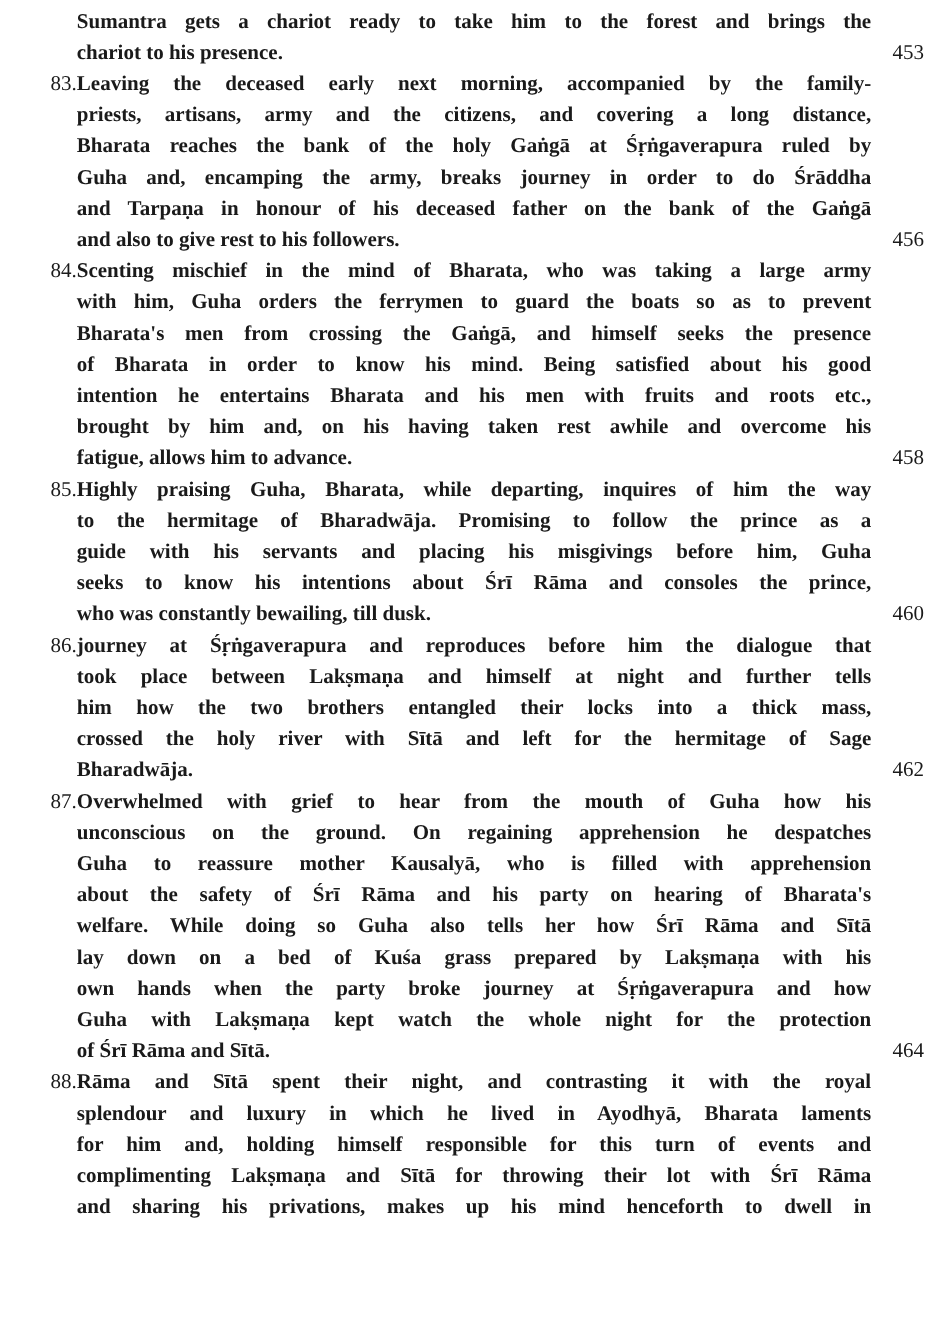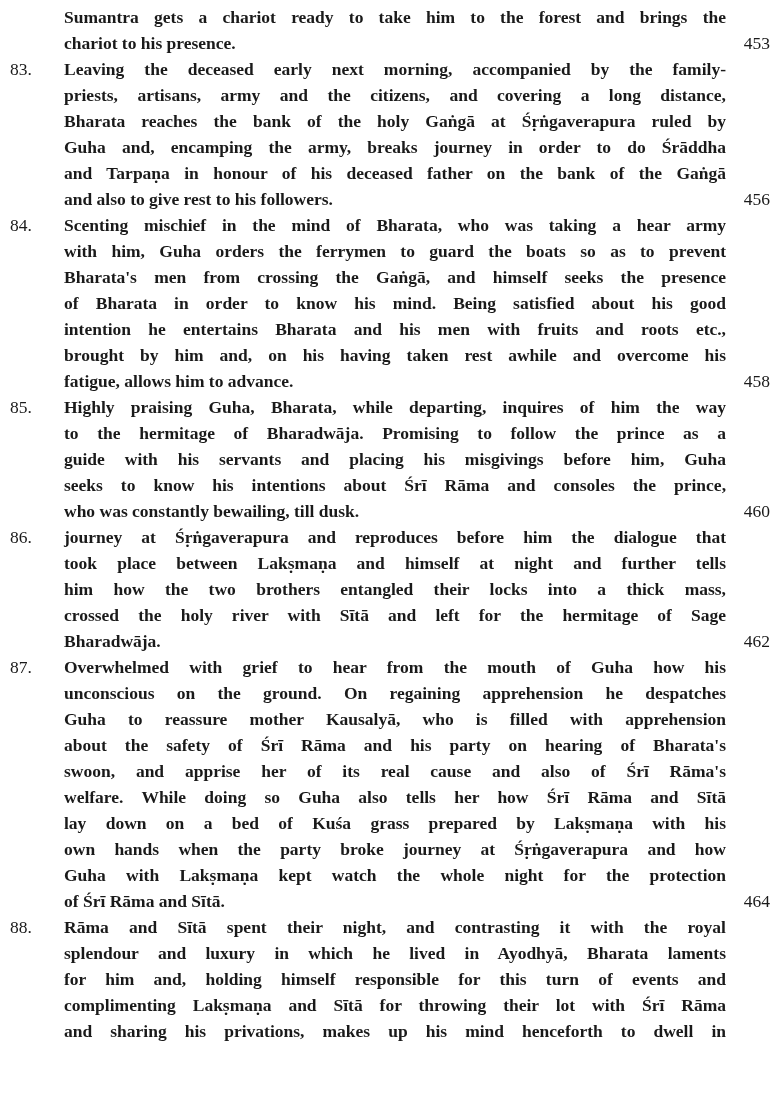--- a/index.html
+++ b/index.html
@@ -1,20 +1,20 @@
 <!DOCTYPE html>
 <html><head>
 <meta charset="utf-8">
 <style>
   html, body { margin:0; padding:0; background:#ffffff; }
   body { width:780px; height:1108px; overflow:hidden; position:relative;
          font-family:"Liberation Serif", serif; color:#1a1a1a; }
   .page { position:absolute; left:0; top:4px; width:780px; }
   .entry { position:relative; display:flex; }
-  .num { width:54px; padding-left:10px; flex:none; font-size:17.5px; line-height:26px; }
+  .num { width:54px; padding-left:10px; flex:none; font-size:17.5px; line-height:26px;text-align:right; }
   .body { width:662px; flex:none; font-size:17.5px; line-height:26px; text-align:justify;font-weight:bold; }
   .body span.ln { display:block; text-align:justify; text-align-last:justify; white-space:nowrap; }
   .body span.ln.last { text-align-last:left; }
   .pg { position:absolute; right:10px; bottom:0; font-size:17.5px; line-height:26px; }
 </style>
 </head>
 <body>
 
 <div class="page">
 
@@ -36,21 +36,21 @@
       <span class="ln">Guha and, encamping the army, breaks journey in order to do Śrāddha</span>
       <span class="ln">and Tarpaṇa in honour of his deceased father on the bank of the Gaṅgā</span>
       <span class="ln last">and also to give rest to his followers.</span>
     </div>
     <div class="pg">456</div>
   </div>
 
   <div class="entry">
     <div class="num">84.</div>
     <div class="body">
-      <span class="ln">Scenting mischief in the mind of Bharata, who was taking a hear army</span>
+      <span class="ln">Scenting mischief in the mind of Bharata, who was taking a large army</span>
       <span class="ln">with him, Guha orders the ferrymen to guard the boats so as to prevent</span>
       <span class="ln">Bharata's men from crossing the Gaṅgā, and himself seeks the presence</span>
       <span class="ln">of Bharata in order to know his mind. Being satisfied about his good</span>
       <span class="ln">intention he entertains Bharata and his men with fruits and roots etc.,</span>
       <span class="ln">brought by him and, on his having taken rest awhile and overcome his</span>
       <span class="ln last">fatigue, allows him to advance.</span>
     </div>
     <div class="pg">458</div>
   </div>
 
@@ -78,21 +78,20 @@
     <div class="pg">462</div>
   </div>
 
   <div class="entry">
     <div class="num">87.</div>
     <div class="body">
       <span class="ln">Overwhelmed with grief to hear from the mouth of Guha how his</span>
       <span class="ln">unconscious on the ground. On regaining apprehension he despatches</span>
       <span class="ln">Guha to reassure mother Kausalyā, who is filled with apprehension</span>
       <span class="ln">about the safety of Śrī Rāma and his party on hearing of Bharata's</span>
-      <span class="ln">swoon, and apprise her of its real cause and also of Śrī Rāma's</span>
       <span class="ln">welfare. While doing so Guha also tells her how Śrī Rāma and Sītā</span>
       <span class="ln">lay down on a bed of Kuśa grass prepared by Lakṣmaṇa with his</span>
       <span class="ln">own hands when the party broke journey at Śṛṅgaverapura and how</span>
       <span class="ln">Guha with Lakṣmaṇa kept watch the whole night for the protection</span>
       <span class="ln last">of Śrī Rāma and Sītā.</span>
     </div>
     <div class="pg">464</div>
   </div>
 
   <div class="entry">

